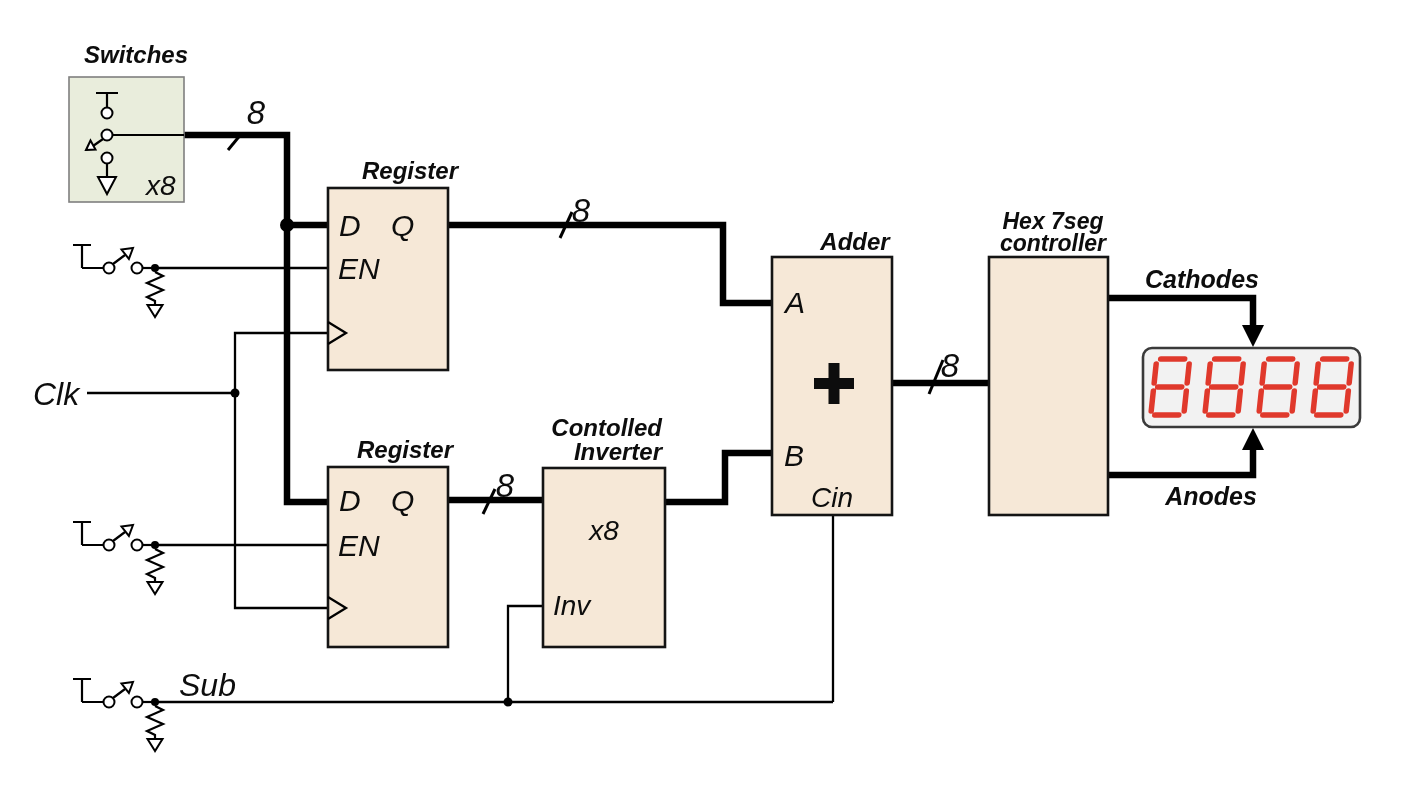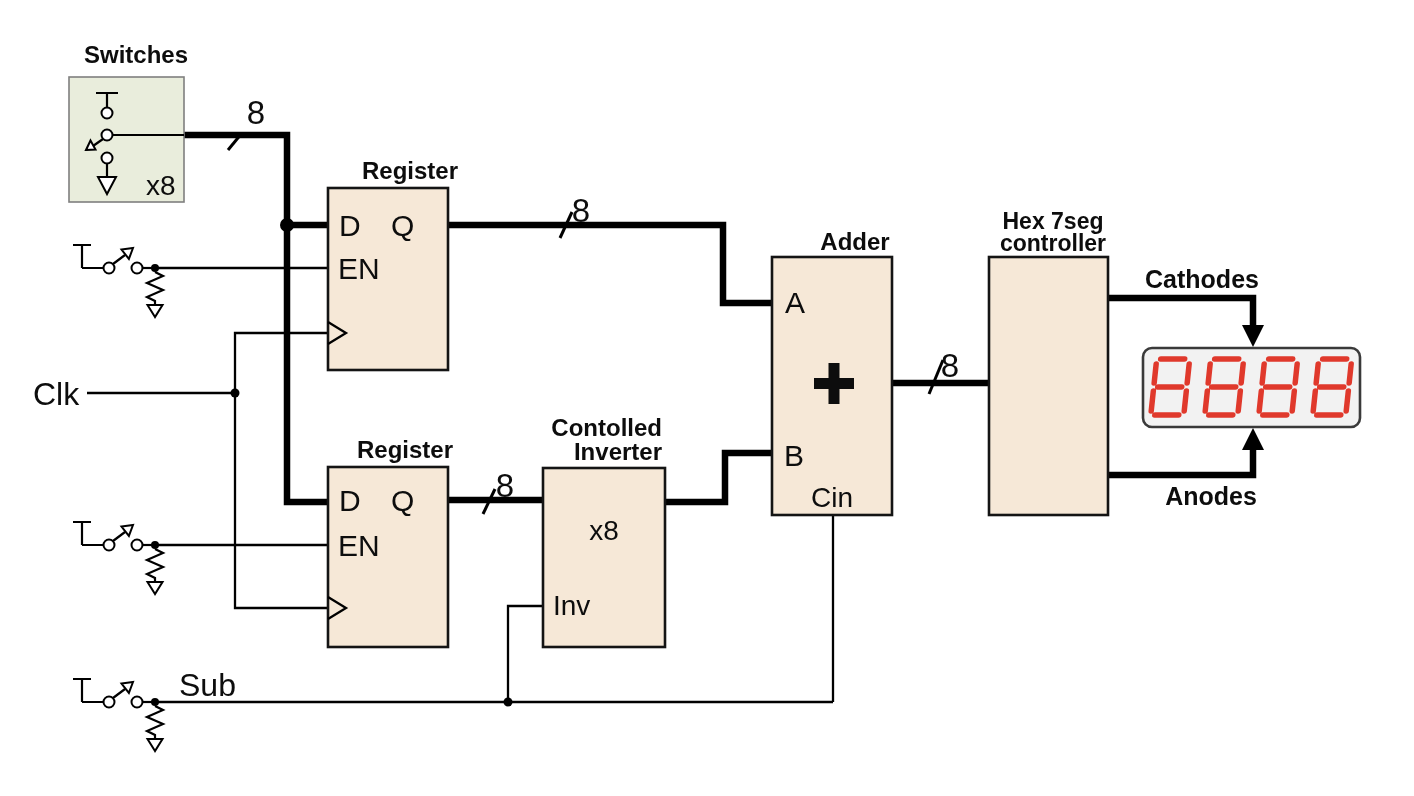--- a/index.html
+++ b/index.html
@@ -1,16 +1,16 @@
 <!DOCTYPE html>
 <html><head>
 <meta charset="utf-8">
 <style>
   html,body{margin:0;padding:0;background:#ffffff;}
-  .stage{position:relative;width:1414px;height:796px;background:#ffffff;overflow:hidden;}
+  .stage{position:relative;width:1414px;height:796px;background:#ffffff;overflow:hidden;font-style:italic;}
   svg{display:block;}
   text{font-family:"Liberation Sans",sans-serif;fill:#0d0d0d;}
   .wire{stroke:#000;stroke-width:2.3;fill:none;}
   .bus{stroke:#000;stroke-width:6.5;fill:none;stroke-linejoin:miter;}
   .blockbox{fill:#f6e8d7;stroke:#141414;stroke-width:2.6;}
   .swbox{fill:#e9eddc;stroke:#7f7f7f;stroke-width:1.6;}
   .sym{stroke:#000;stroke-width:2.2;fill:none;}
   .symopen{fill:#ffffff;stroke:#000;stroke-width:2;}
   .dot{fill:#000;}
   .slash{stroke:#000;stroke-width:3;fill:none;}

